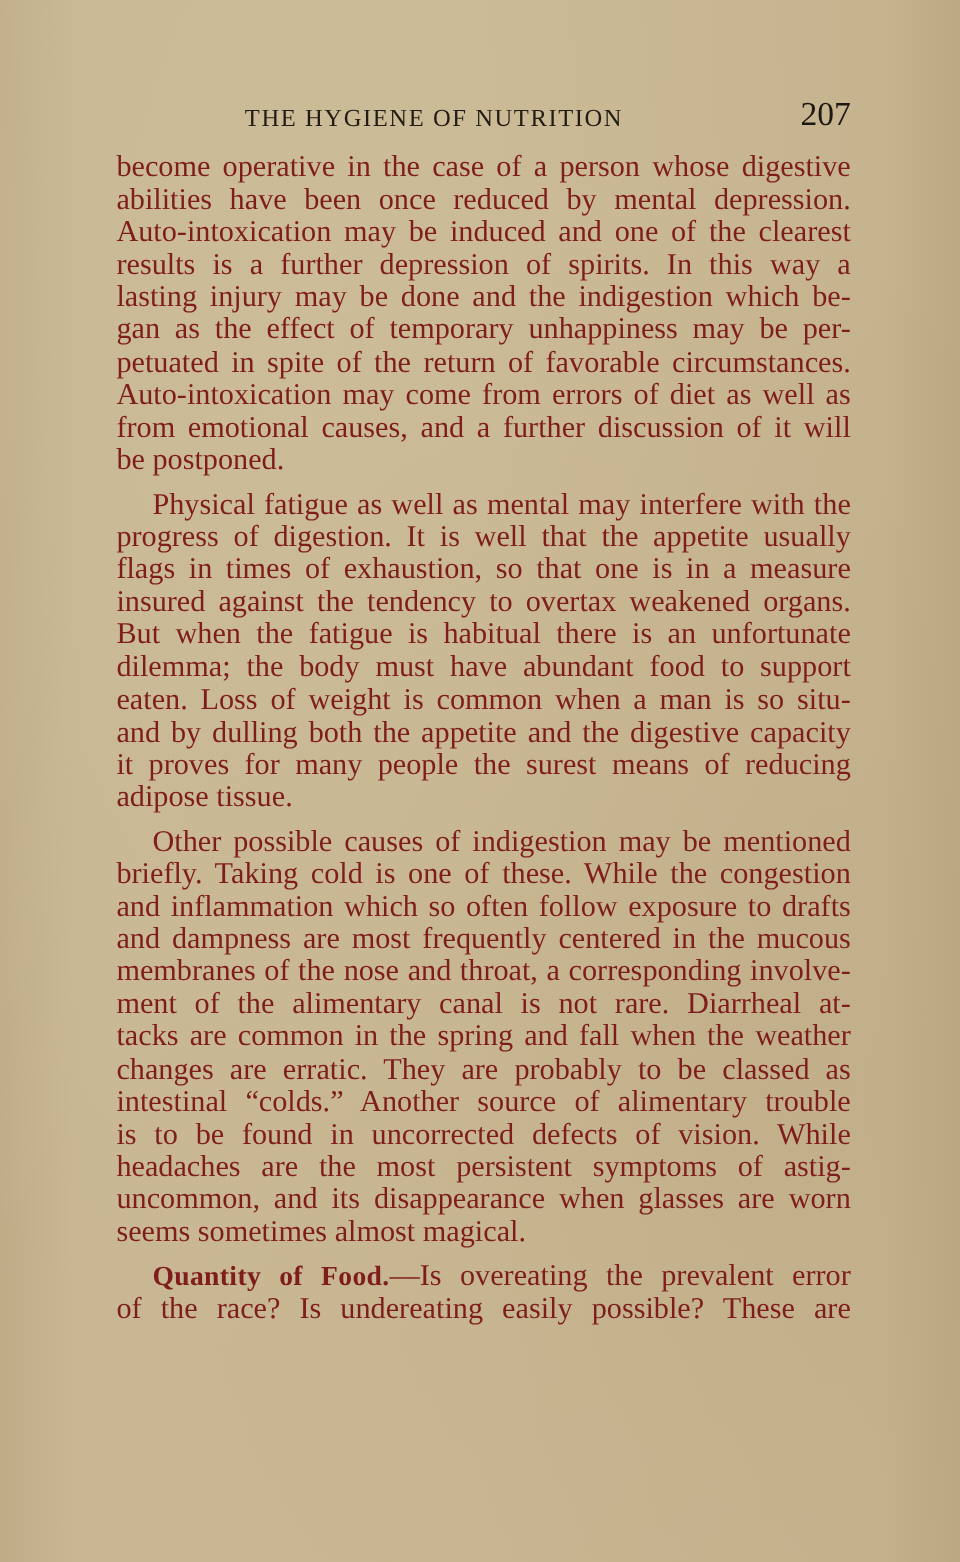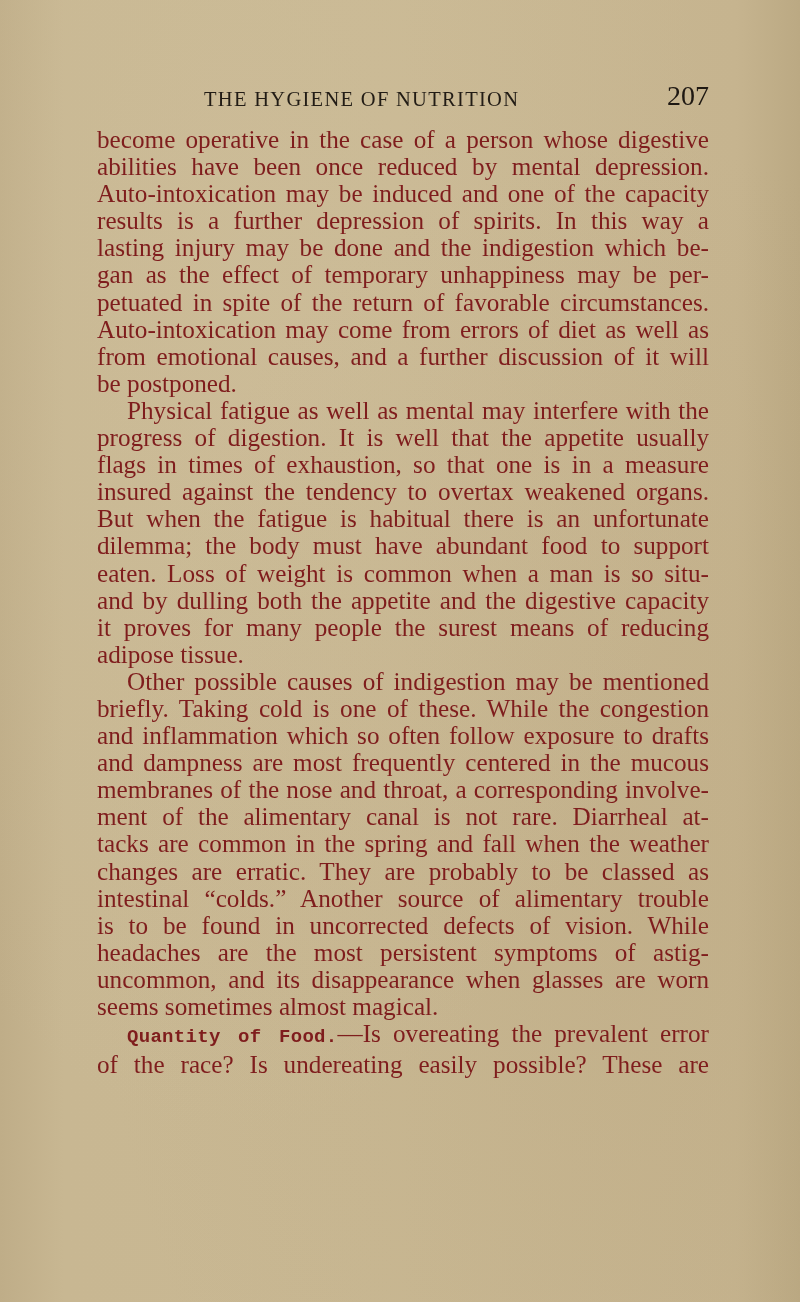--- a/index.html
+++ b/index.html
@@ -51,52 +51,53 @@
       font-size: 25.2px;
       line-height: 27.1px;
       text-align: justify;
       color: #7f1d1d;
     }
     .para {
       margin: 0;
       text-indent: 0;
     }
     .lead-in {
-      font-family: Liberation Mono, monospace;
+      font-family: Liberation Serif, serif;
       font-weight: bold;
-      font-size: 19px;
+      font-size: 23px;
       letter-spacing: 0.3px;
     }
     .line {
       display: block;
       text-align: justify;
       text-align-last: justify;
       white-space: nowrap;
     }
     .line.last {
       text-align-last: left;
     }
     .line.indent {
       padding-left: 30px;
+      margin-top: 10px;
     }
   </style>
 </head>
 <body>
 
 <div class="page">
   <div class="running-head">
     <span class="running-title">THE HYGIENE OF NUTRITION</span>
     <span class="page-number">207</span>
   </div>
 
   <div class="body-text">
     <div class="para">
       <span class="line">become operative in the case of a person whose digestive</span>
       <span class="line">abilities have been once reduced by mental depression.</span>
-      <span class="line">Auto-intoxication may be induced and one of the capacity</span>
+      <span class="line">Auto-intoxication may be induced and one of the clearest</span>
       <span class="line">results is a further depression of spirits.  In this way a</span>
       <span class="line">lasting injury may be done and the indigestion which be-</span>
       <span class="line">gan as the effect of temporary unhappiness may be per-</span>
       <span class="line">petuated in spite of the return of favorable circumstances.</span>
       <span class="line">Auto-intoxication may come from errors of diet as well as</span>
       <span class="line">from emotional causes, and a further discussion of it will</span>
       <span class="line last">be postponed.</span>
     </div>
 
     <div class="para">

